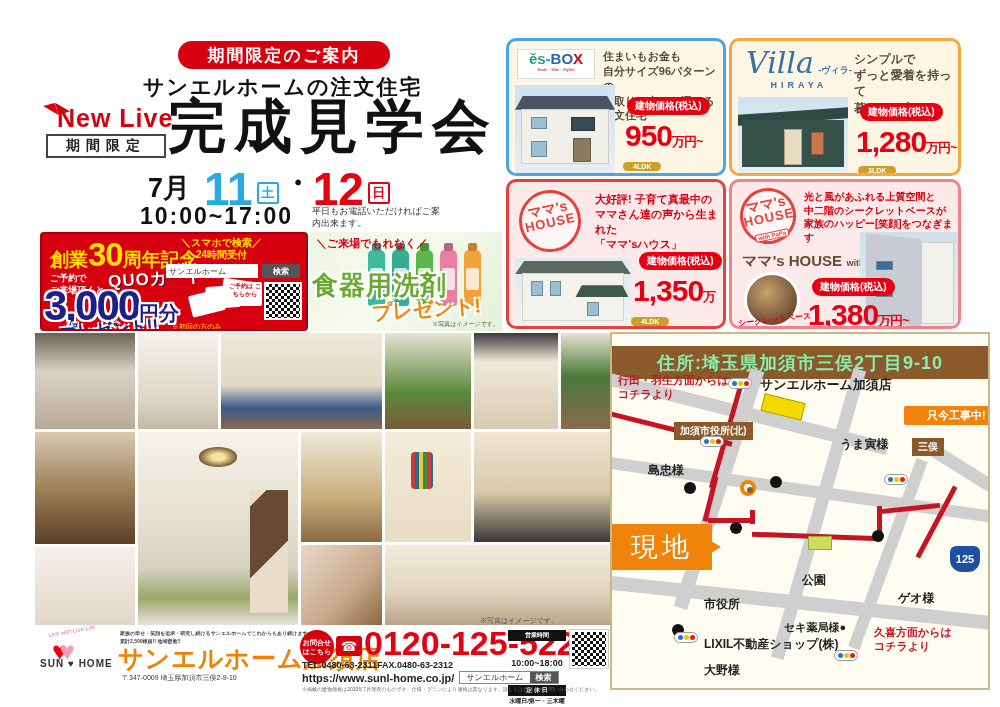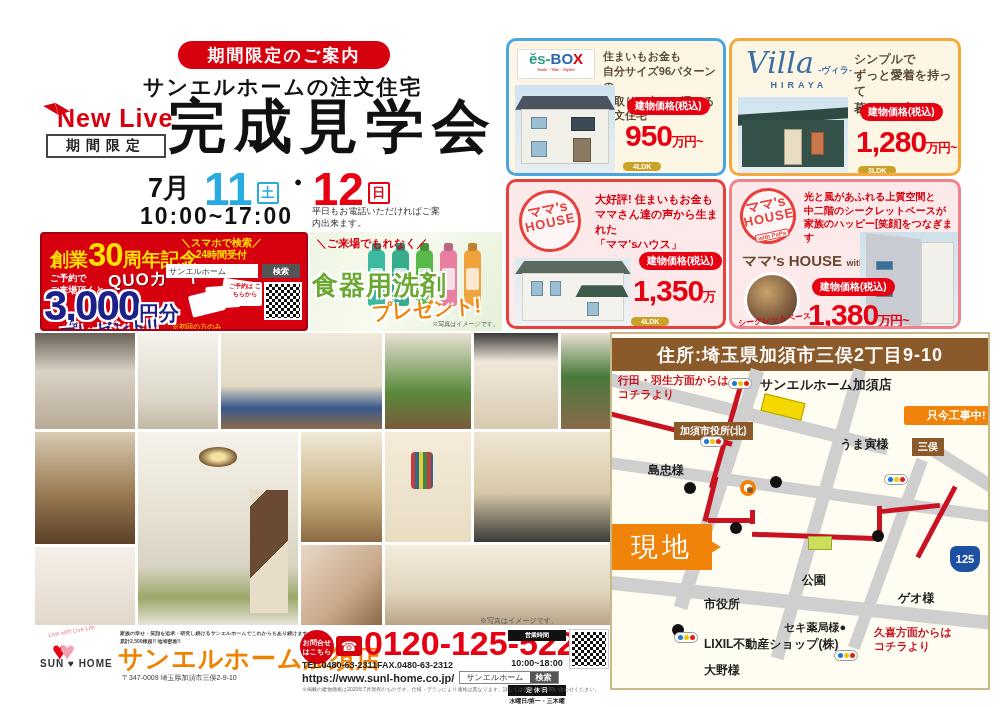--- a/index.html
+++ b/index.html
@@ -116,21 +116,21 @@
   .papa-name .w { color:#6a4a32; font-size:9px; }
   .papa-name .pp { color:#18b5a0; font-size:20px; }
   .circle-photo { position:absolute; border-radius:50%; background:radial-gradient(circle at 40% 35%, #c9a36b, #6a4a32 75%); border:3px solid #fff; }
   .circle-label { position:absolute; color:#e60012; font-size:8px; font-weight:bold; transform:rotate(-6deg); }
 
   
   .ph { position:absolute; }
 
   
   .map { left:610px; top:332px; width:380px; height:358px; border:2px solid #c8b98a; background:#fffdf2; overflow:hidden; }
-  .map-header { position:absolute; left:0; top:4px; width:100%; height:33px; background:#8b5a2b; color:#ffffff;
+  .map-header { position:absolute; left:0; top:12px; width:100%; height:33px; background:#8b5a2b; color:#86efac;
                 font-size:18px; font-weight:bold; letter-spacing:1px; }
   .road { position:absolute; background:#cfcfcf; }
   .routeseg { position:absolute; background:#c81422; }
   .mlabel { position:absolute; font-weight:bold; color:#222; white-space:nowrap; }
   .mlabel-red { position:absolute; font-weight:bold; color:#c81422; line-height:1.25; }
   .brown-badge { position:absolute; background:#8b5a2b; color:#fff; font-size:10px; font-weight:bold;
                  padding:2px 6px; white-space:nowrap; }
   .orange-badge { position:absolute; background:#f0830a; color:#fff; font-size:11px; font-weight:bold;
                   padding:2px 23px; border-radius:2px; white-space:nowrap; }
   .genchi { position:absolute; left:0px; top:190px; width:100px; height:46px; background:#f0830a;
@@ -285,21 +285,21 @@
       <span class="tagpill">3LDK</span>
       
     </div>
   </div>
 
   <div class="abs card card3">
     <div class="stamp" style="left:10px;top:8px;width:62px;height:62px;">
       <div class="s1">ママ's</div>
       <div class="s2">HOUSE</div>
     </div>
-    <div class="abs desc" style="left:86px;top:10px;font-size:11px;color:#d7000f;">大好評! 住まいもお金も
+    <div class="abs desc" style="left:86px;top:10px;font-size:11px;color:#d7000f;">大好評! 子育て真最中の
 ママさん達の声から生まれた
 「ママ'sハウス」</div>
     <div class="house" style="left:6px;top:76px;width:116px;height:68px;background:linear-gradient(180deg,#dfe9f0 0%,#eef2f4 100%);">
       <div class="roof" style="top:4%;height:20%;background:#5a6a60;"></div>
       <div class="hbody" style="top:22%;height:70%;background:#f4f2ec;border:1px solid #d6d2c6;"></div>
       <div style="position:absolute;left:52%;top:40%;width:46%;height:18%;background:#3e5a4c;clip-path:polygon(0 100%,12% 0,88% 0,100% 100%);"></div>
       <div class="win" style="left:14%;top:34%;width:10%;height:22%;"></div>
       <div class="win" style="left:30%;top:34%;width:10%;height:22%;"></div>
       <div class="win" style="left:62%;top:64%;width:10%;height:22%;"></div>
     </div>

